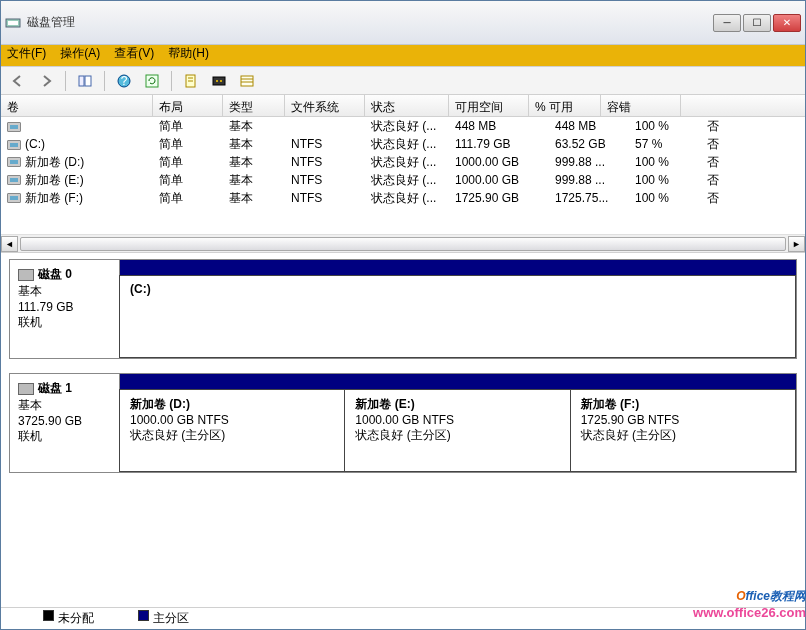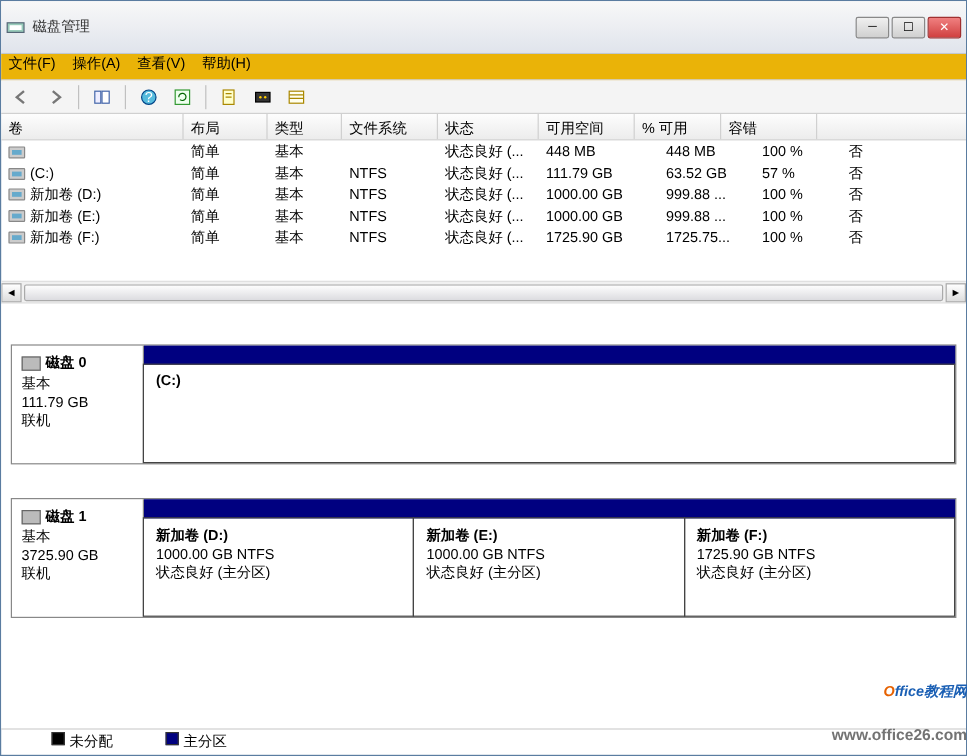--- a/index.html
+++ b/index.html
@@ -23,36 +23,36 @@
 .grid-body { flex:1; overflow:auto; }
 .grid-row { display:flex; height:18px; align-items:center; }
 .g-cell { padding:1px 6px; overflow:hidden; white-space:nowrap; }
 .c0{width:152px;} .c1{width:70px;} .c2{width:62px;} .c3{width:80px;} .c4{width:84px;} .c5{width:100px;} .c6{width:80px;} .c7{width:72px;} .c8{width:80px;}
 .disk-icon { display:inline-block; width:14px; height:10px; background:#ccc; border:1px solid #888; border-radius:1px; margin-right:4px; vertical-align:middle; position:relative; }
 .disk-icon::after { content:""; position:absolute; left:2px; top:2px; width:8px; height:4px; background:#6ac; }
 .hscroll-track { height:18px; background:#f0f0f0; display:flex; align-items:center; border-top:1px solid #e0e0e0; }
 .hscroll-btn { width:17px; height:16px; background:linear-gradient(to bottom,#fff,#ddd); border:1px solid #aaa; display:flex; align-items:center; justify-content:center; font-size:9px; }
 .hscroll-thumb { flex:1; height:14px; margin:0 2px; background:linear-gradient(to bottom,#fdfdfd,#dcdce0); border:1px solid #aaa; border-radius:2px; }
 .graphical { flex:1; overflow:auto; padding:6px 8px 4px 8px; background:#fff; }
-.disk-block { border:1px solid #888; margin-bottom:14px; display:flex; min-height:100px;margin-top:28px; }
+.disk-block { border:1px solid #888; margin-bottom:14px; display:flex; min-height:100px; }
 .disk-info { width:110px; padding:6px 8px; border-right:1px solid #888; }
 .disk-info .dname { font-weight:bold; display:flex; align-items:center; gap:4px; }
 .dsk-ico { width:16px; height:12px; background:#bbb; border:1px solid #666; display:inline-block; }
 .disk-parts { flex:1; display:flex; flex-direction:column; }
 .disk-header-bar { height:16px; background:#000080; }
 .parts-row { flex:1; display:flex; }
 .part { flex:1; border:1px solid #444; padding:6px 10px; margin:-1px 0 0 -1px; }
 .part .pv { font-weight:bold; }
 .legend { height:22px; border-top:1px solid #d0d0d0; display:flex; align-items:center; padding:0 10px; gap:12px; }
 .leg-item { display:flex; align-items:flex-start; gap:4px;margin-left:32px; }
 .leg-sw { width:11px; height:11px; border:1px solid #333; }
 .watermark { position:fixed; right:0; bottom:10px; text-align:right; font-family:Arial; pointer-events:none; }
 .wm-line1 { color:#1a5fb4; font-size:20px; font-style:italic; font-weight:bold; }
 .wm-o { color:#e66100; }
-.wm-line2 { color:#737373; font-size:13px; font-weight:bold;margin-top:19px; }
+.wm-line2 { color:#ec4899; font-size:13px; font-weight:bold; }
 </style>
 </head>
 <body>
 
 <div class="window">
 
   <div class="titlebar">
     <svg class="title-icon" viewBox="0 0 16 16">
         <rect x="1" y="4" width="14" height="8" fill="#9cb" stroke="#567"></rect>
         <rect x="3" y="6" width="10" height="4" fill="#fff"></rect>

